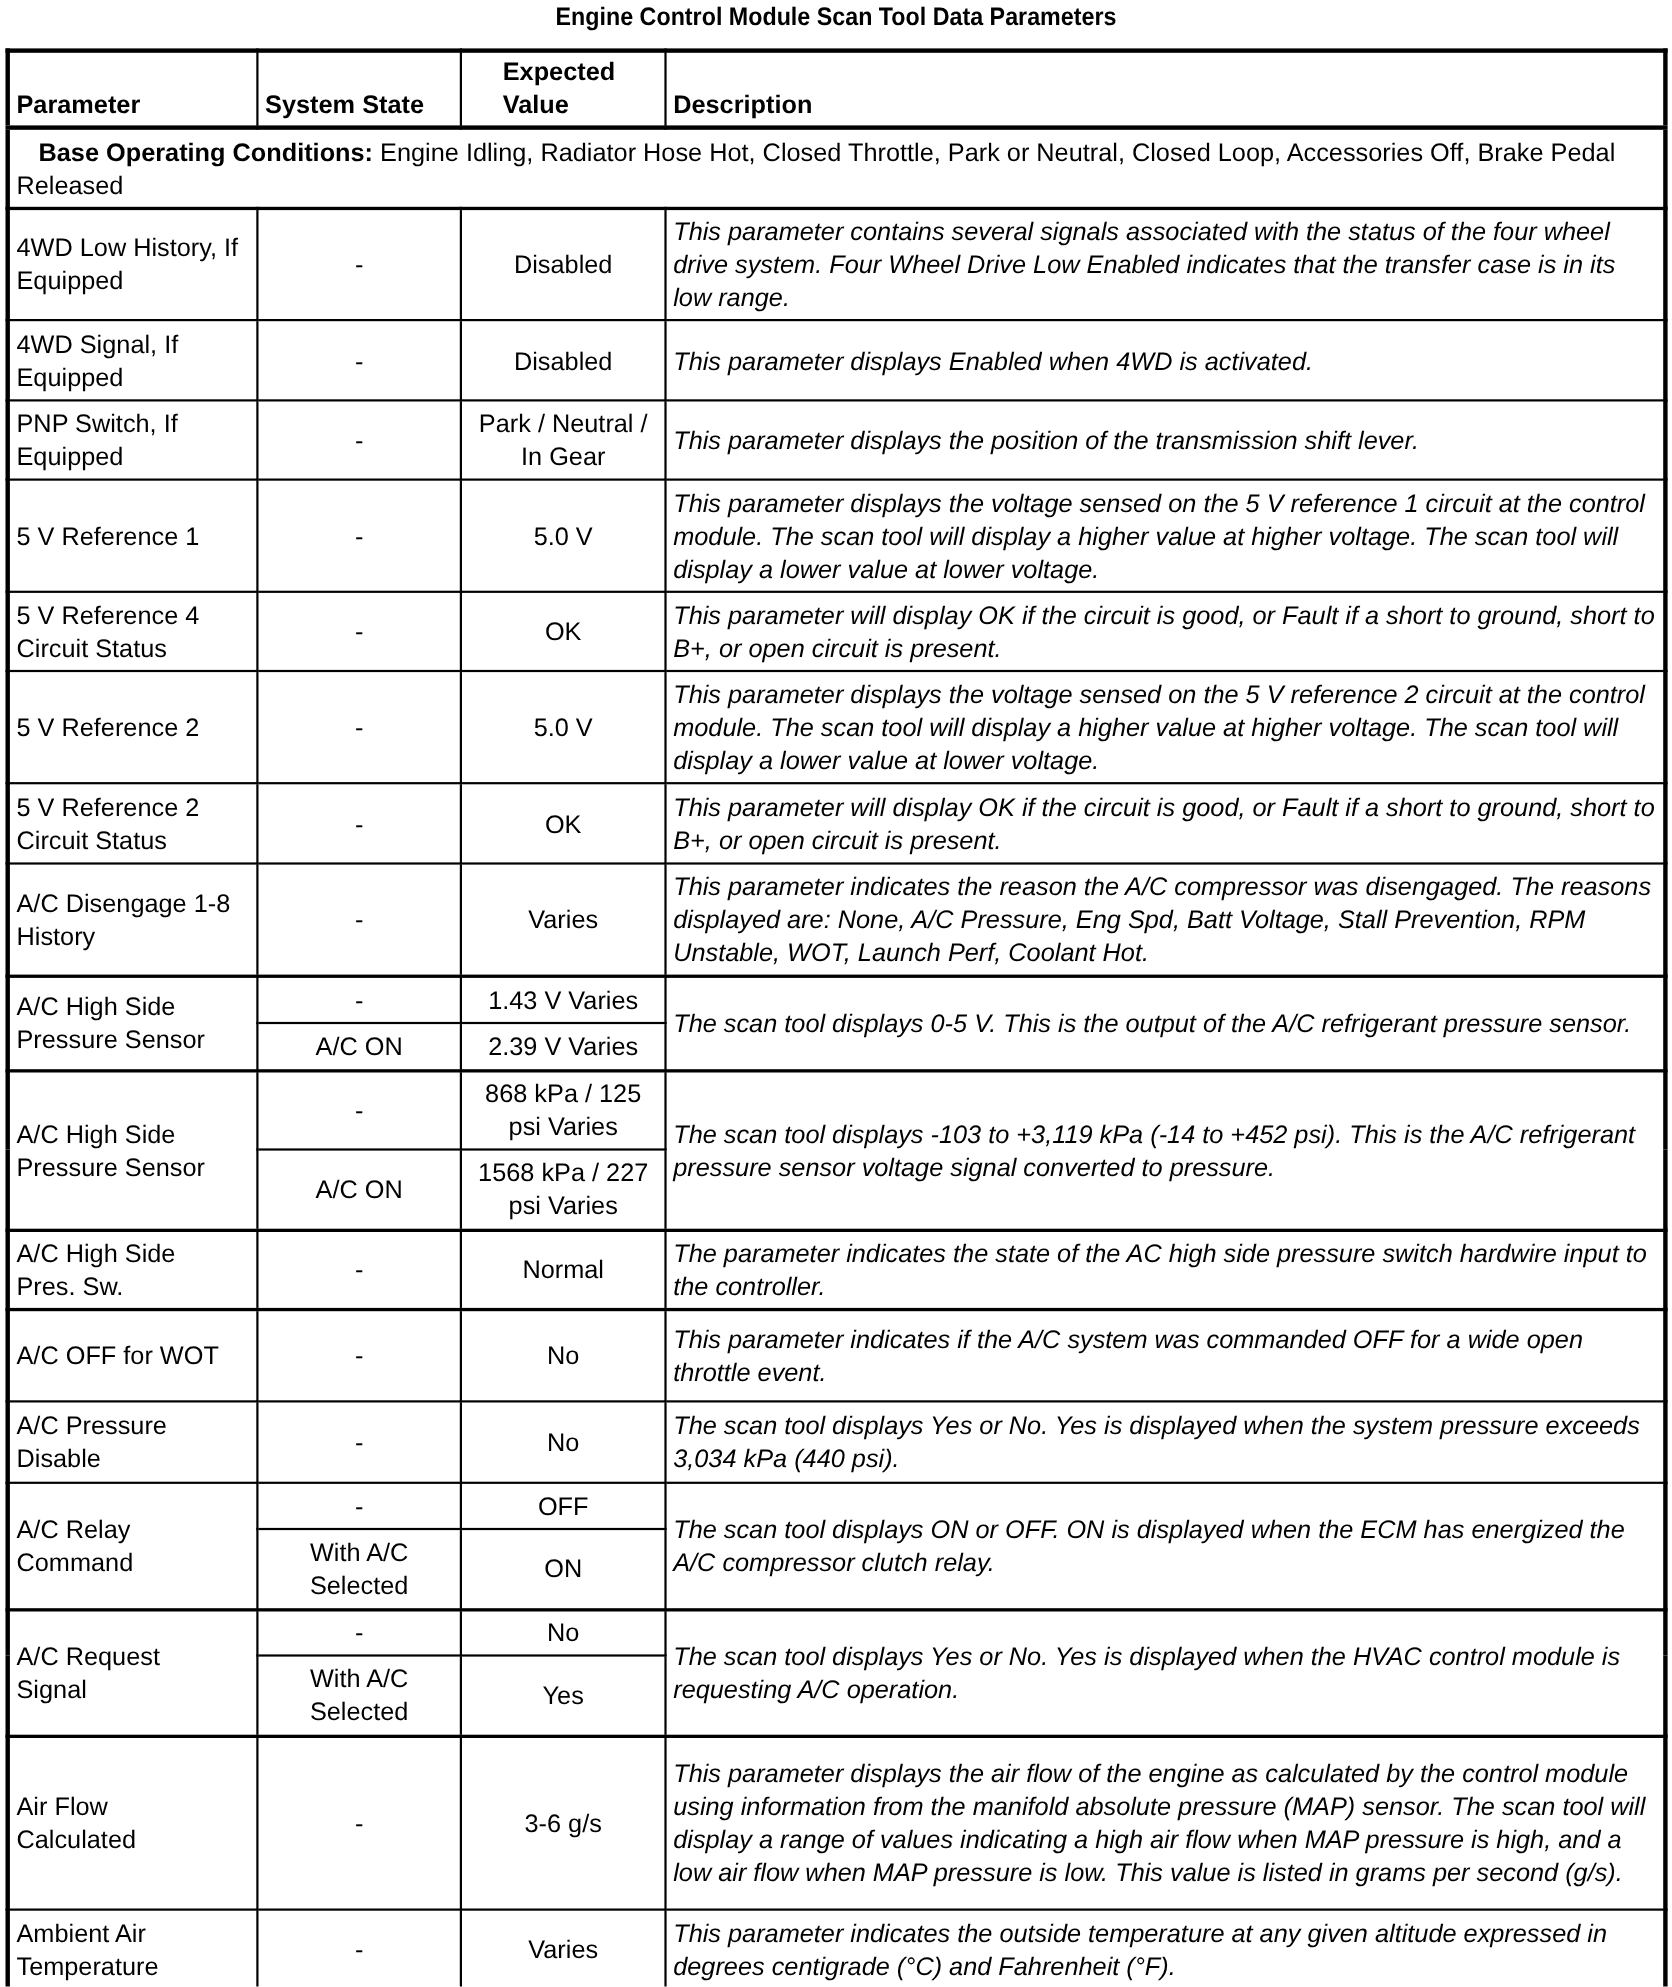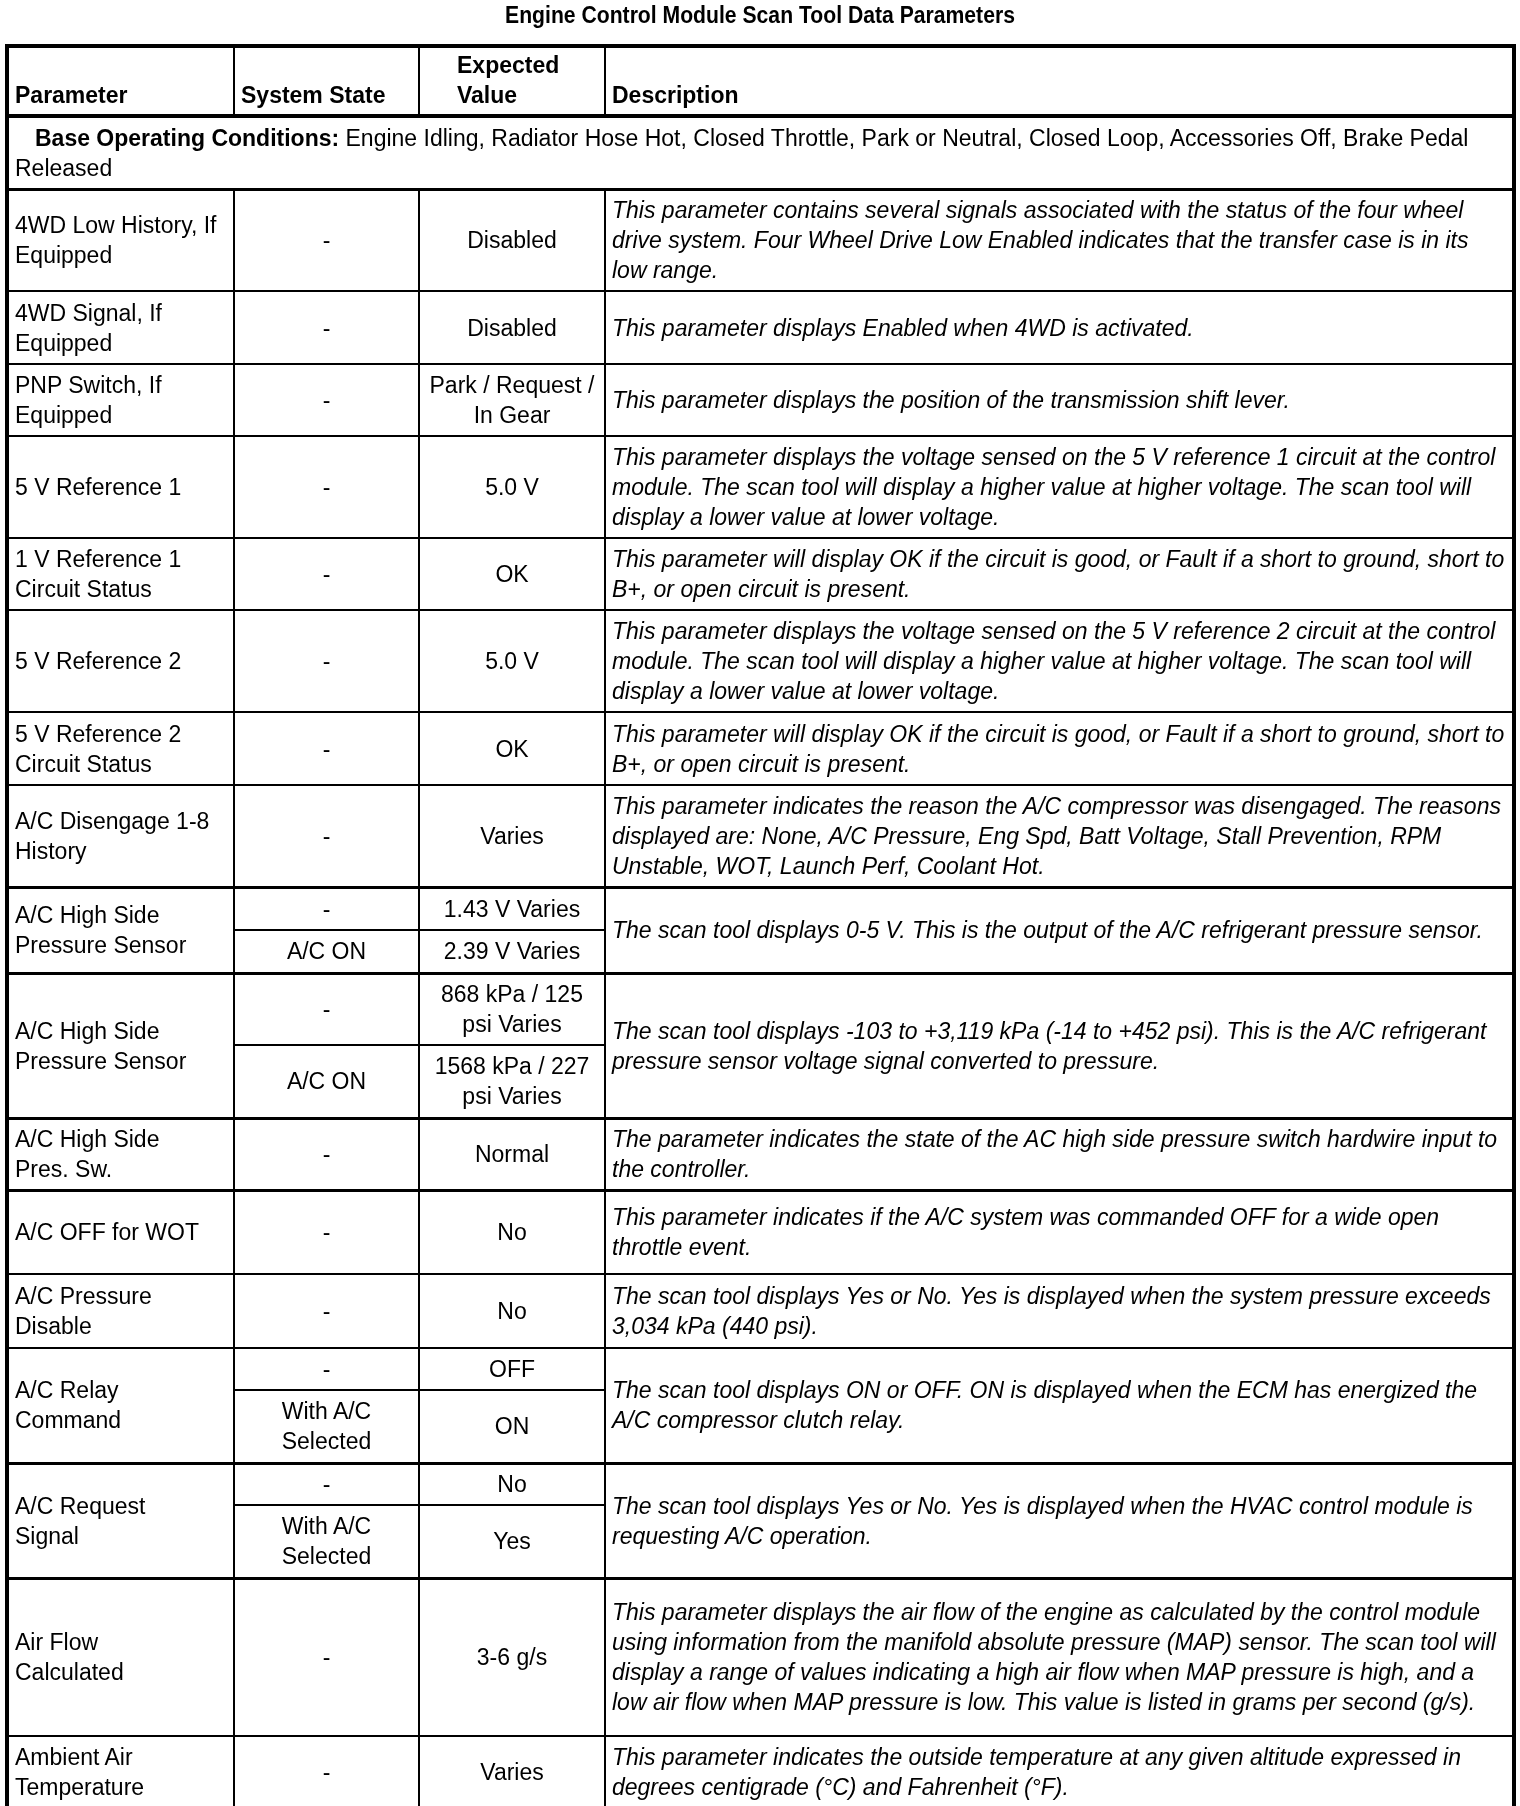--- a/index.html
+++ b/index.html
@@ -69,32 +69,32 @@
         </td>
       <td class="state">-</td>
       <td class="value">Disabled</td>
       <td class="desc">This parameter displays Enabled when 4WD is activated.</td>
     </tr>
     <tr style="height:72px">
       <td class="param">
           <span style="display:block;width:180px">PNP Switch, If Equipped</span>
         </td>
       <td class="state">-</td>
-      <td class="value">Park / Request / In Gear</td>
+      <td class="value">Park / Neutral / In Gear</td>
       <td class="desc">This parameter displays the position of the transmission shift lever.</td>
     </tr>
     <tr style="height:102px">
       <td class="param">5 V Reference 1</td>
       <td class="state">-</td>
       <td class="value">5.0 V</td>
       <td class="desc">This parameter displays the voltage sensed on the 5 V reference 1 circuit at the control module. The scan tool will display a higher value at higher voltage. The scan tool will display a lower value at lower voltage.</td>
     </tr>
     <tr style="height:72px">
       <td class="param">
-          <span style="display:block;width:180px">1 V Reference 1 Circuit Status</span>
+          <span style="display:block;width:180px">5 V Reference 4 Circuit Status</span>
         </td>
       <td class="state">-</td>
       <td class="value">OK</td>
       <td class="desc">This parameter will display OK if the circuit is good, or Fault if a short to ground, short to B+, or open circuit is present.</td>
     </tr>
     <tr style="height:102px">
       <td class="param">5 V Reference 2</td>
       <td class="state">-</td>
       <td class="value">5.0 V</td>
       <td class="desc">This parameter displays the voltage sensed on the 5 V reference 2 circuit at the control module. The scan tool will display a higher value at higher voltage. The scan tool will display a lower value at lower voltage.</td>

